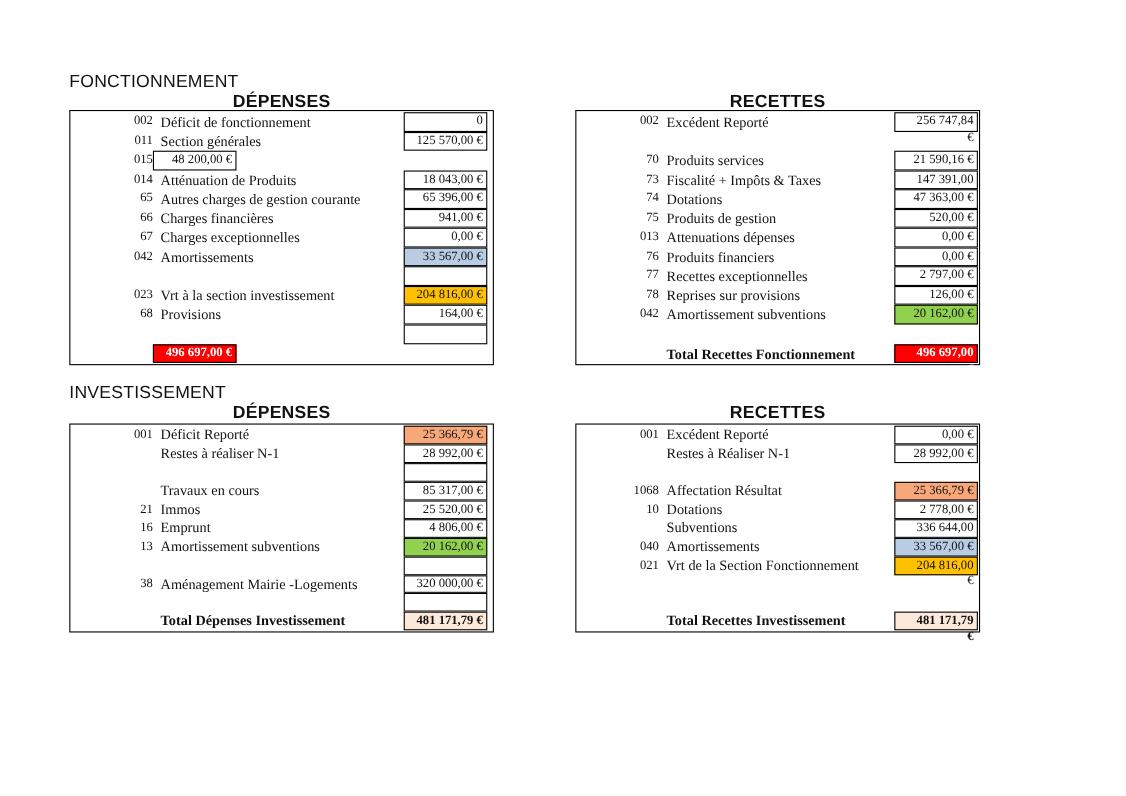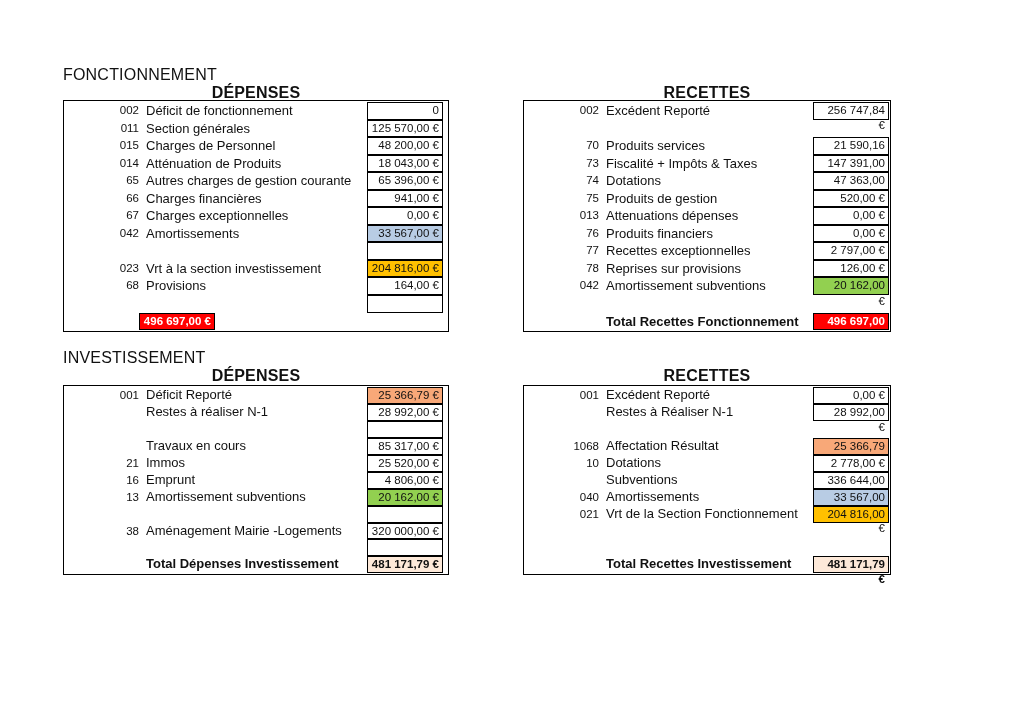--- a/index.html
+++ b/index.html
@@ -5,21 +5,21 @@
   html,body{margin:0;padding:0;}
   body{
     width:1024px;height:724px;background:#ffffff;position:relative;
     font-family:"Liberation Sans",sans-serif;color:#111;
     -webkit-font-smoothing:antialiased;
   }
   .abs{position:absolute;box-sizing:border-box;}
   .title{font-weight:normal;font-size:16px;text-align:left;letter-spacing:.2px;}
   .colhead{font-weight:bold;font-size:16px;text-align:center;letter-spacing:.2px;}
   .panel-box{position:absolute;box-sizing:border-box;border:1.6px solid #000;background:#fff;padding-top:1px;}
-  .row{display:flex;box-sizing:border-box;align-items:center;}
+  .row{display:flex;box-sizing:border-box;align-items:center;font-family:Liberation Serif, serif;}
   .s-top .row{height:17.55px;line-height:17.55px;}
   .s-bot .row{height:16.95px;line-height:16.95px;}
   .code{flex:none;width:75px;text-align:right;font-size:11.5px;white-space:nowrap;}
   .label{flex:1;padding-left:7px;font-size:13px;white-space:nowrap;overflow:hidden;}
   .bold{font-weight:bold;}
   .val{flex:none;width:76px;box-sizing:border-box;text-align:right;font-size:11.5px;height:100%;}
   .inset-5 .val{margin-right:5px;}
   .inset-1 .val{margin-right:1px;padding-left:12px;}
   .val.boxed{border:1px solid #000;padding-right:3px;background:#fff;}
   .s-top .val.boxed{line-height:15.3px;}
@@ -42,21 +42,20 @@
       <div class="label">Déficit de fonctionnement</div>
       <div class="val boxed">0</div>
     </div>
     <div class="row">
       <div class="code">011</div>
       <div class="label">Section générales</div>
       <div class="val boxed">125 570,00 €</div>
     </div>
     <div class="row">
       <div class="code">015</div>
-      <div class="label">Charges de Personnel</div>
       <div class="val boxed">48 200,00 €</div>
     </div>
     <div class="row">
       <div class="code">014</div>
       <div class="label">Atténuation de Produits</div>
       <div class="val boxed">18 043,00 €</div>
     </div>
     <div class="row">
       <div class="code">65</div>
       <div class="label">Autres charges de gestion courante</div>

